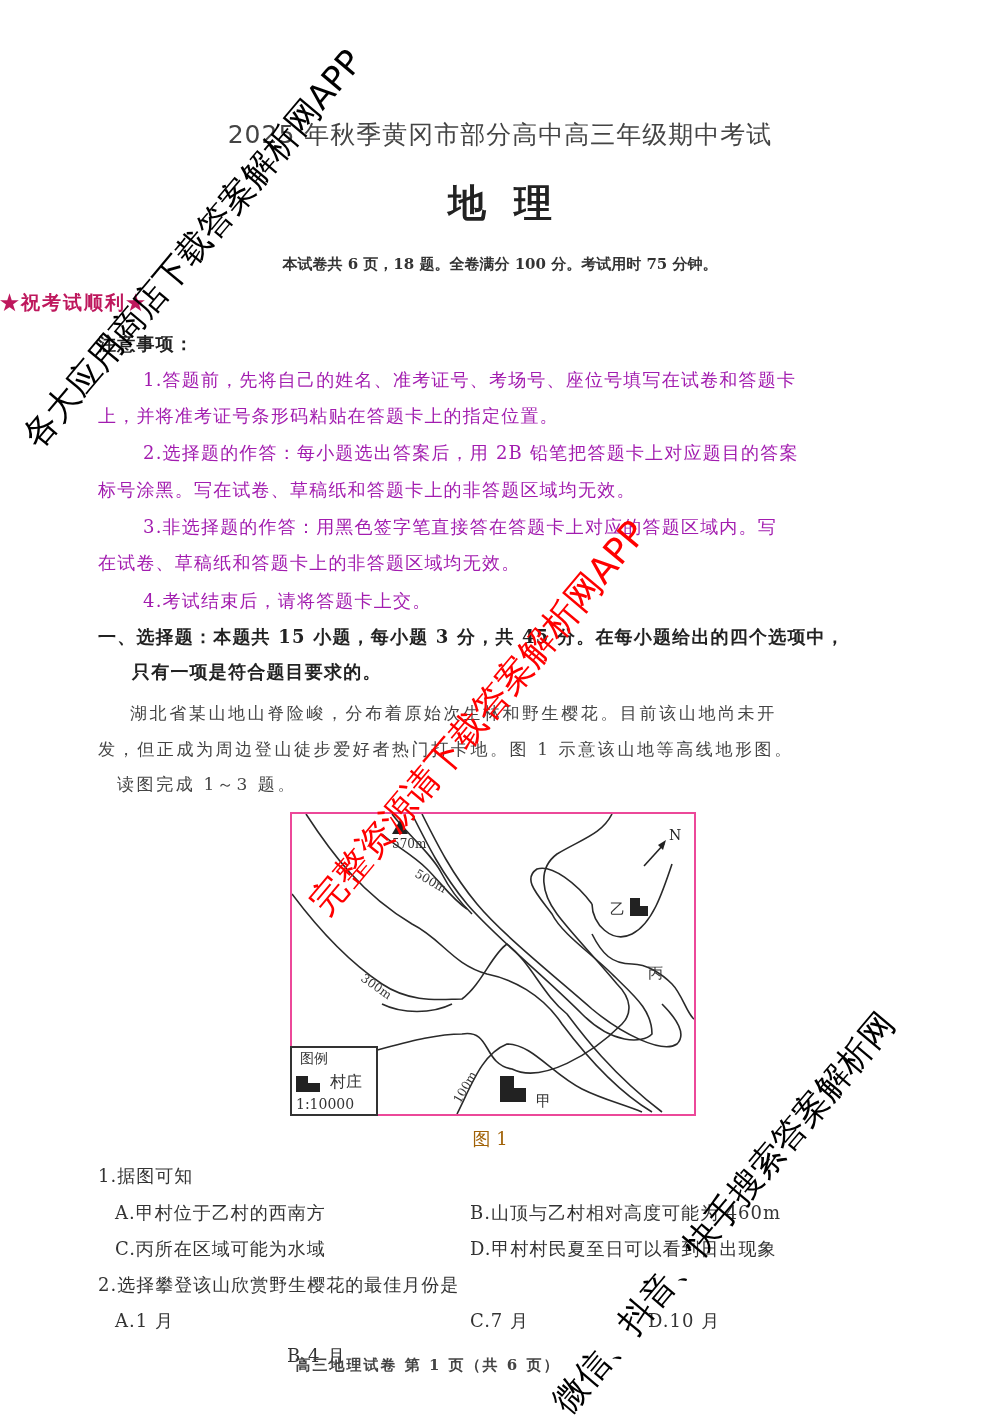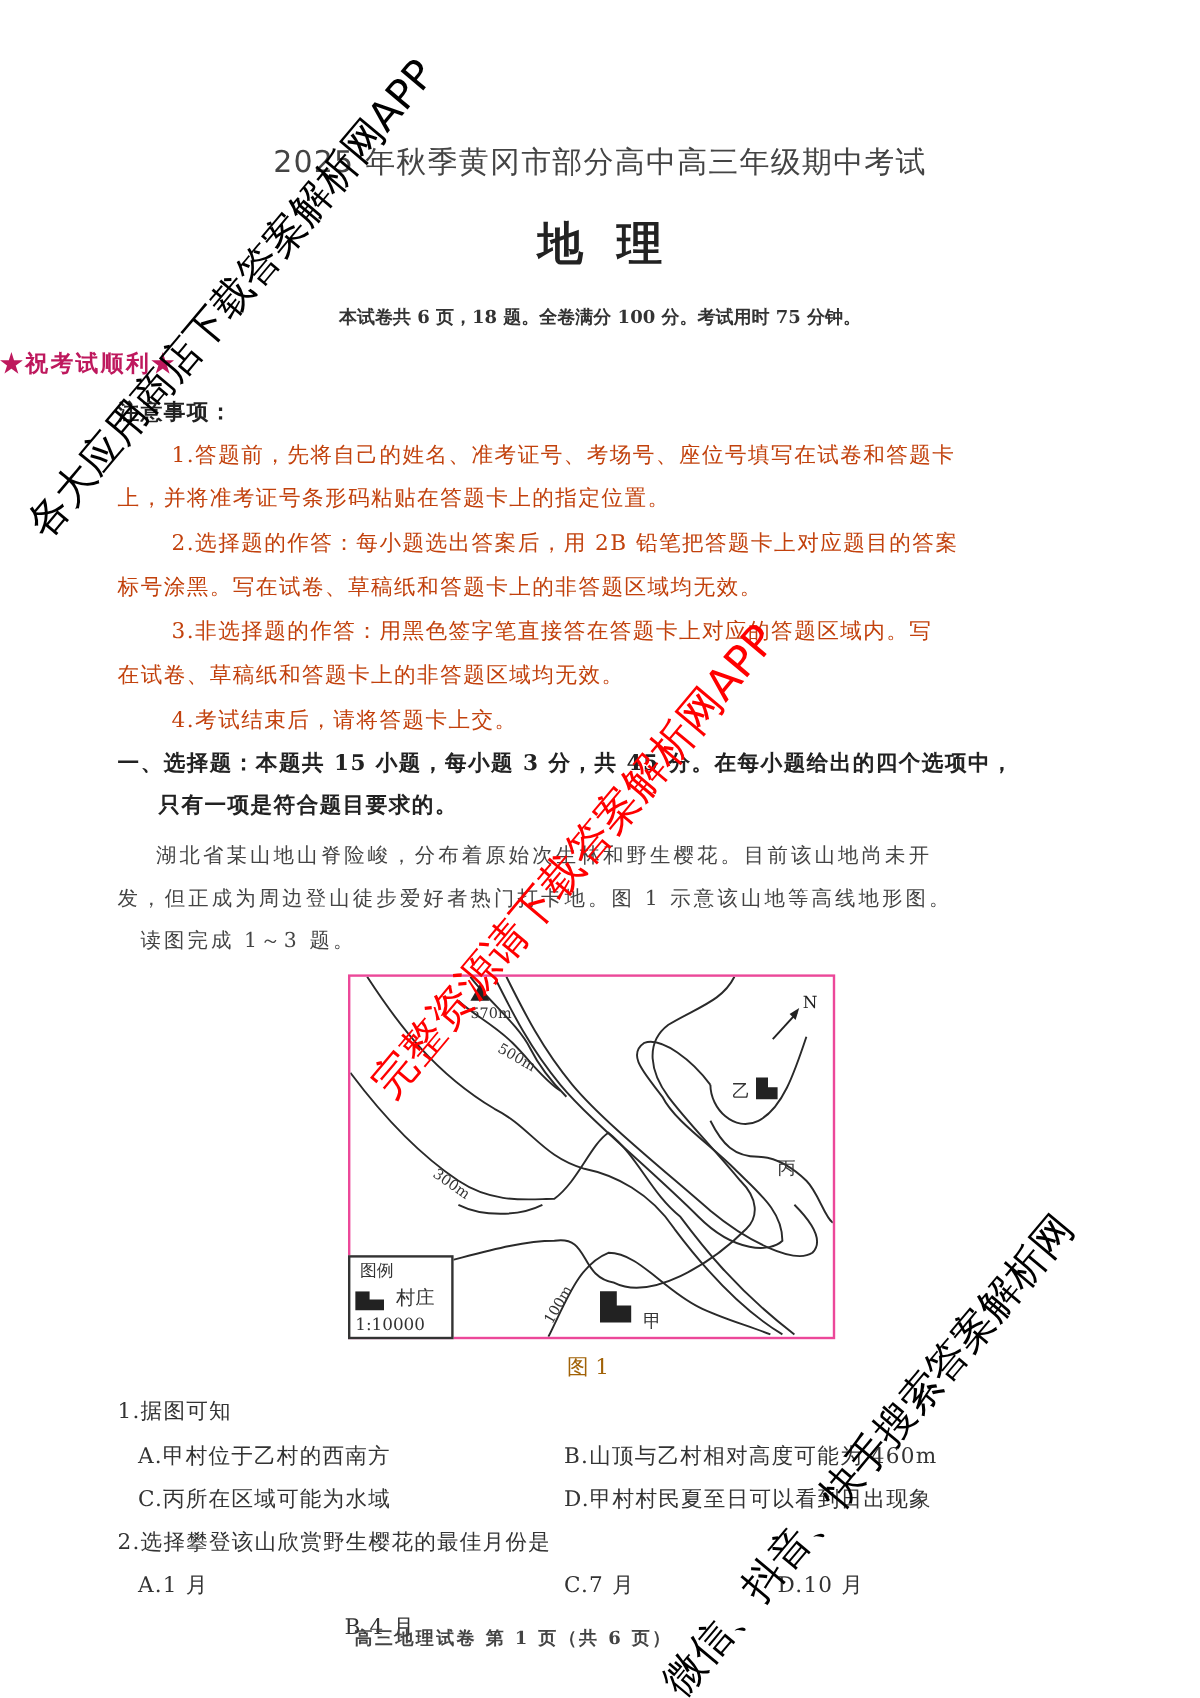--- a/index.html
+++ b/index.html
@@ -3,21 +3,21 @@
 <meta charset="utf-8">
 <style>
   html, body { margin:0; padding:0; background:#ffffff; }
   body { width:1000px; height:1415px; position:relative; overflow:hidden;
          font-family:"DejaVu Serif","Liberation Serif",serif; color:#2a2a2a; }
   .abs { position:absolute; }
   .title { left:0; width:1000px; top:118px; text-align:center; font-size:25px; color:#444; letter-spacing:1px; font-family:"DejaVu Sans","Liberation Sans",sans-serif; }
   .subject { left:0; width:1000px; top:178px; text-align:center; font-size:38px; font-weight:bold; color:#222; letter-spacing:28px; padding-left:28px; box-sizing:border-box; font-family:"DejaVu Sans","Liberation Sans",sans-serif; }
   .info { left:0; width:1000px; top:255px; text-align:center; font-size:15px; font-weight:bold; color:#333; }
   .wish { left:0; width:956px; top:290px; text-align:left; font-size:19px; font-weight:bold; color:#be185d; letter-spacing:2px; }
-  .line { left:98px; width:790px; font-size:18px; line-height:22px; color:#c2410c; letter-spacing:1.2px; white-space:nowrap; }
+  .line { left:98px; width:790px; font-size:18px; line-height:22px; color:#a21caf; letter-spacing:1.2px; white-space:nowrap; }
   .indent { left:143px; }
   .bold { font-weight:bold; color:#222; }
   .passage { font-size:17px; letter-spacing:2.6px; color:#444; }
   .map { left:290px; top:812px; width:406px; height:304px; border:2px solid #ec4899; box-sizing:border-box; background:#fff; }
   .fig-cap { left:0; width:980px; top:1127px; text-align:center; font-size:18px; color:#a16207; }
   .legend { left:290px; top:1046px; width:88px; height:70px; border:2px solid #333; box-sizing:border-box; background:#fff; font-size:14px; color:#333; }
   .legend-title { position:absolute; left:8px; top:2px; }
   .legend-label { position:absolute; left:38px; top:24px; font-size:16px; }
   .legend-scale { position:absolute; left:4px; top:48px; font-size:14px; }
   .opt { font-size:18px; color:#333; letter-spacing:1px; white-space:nowrap; }

